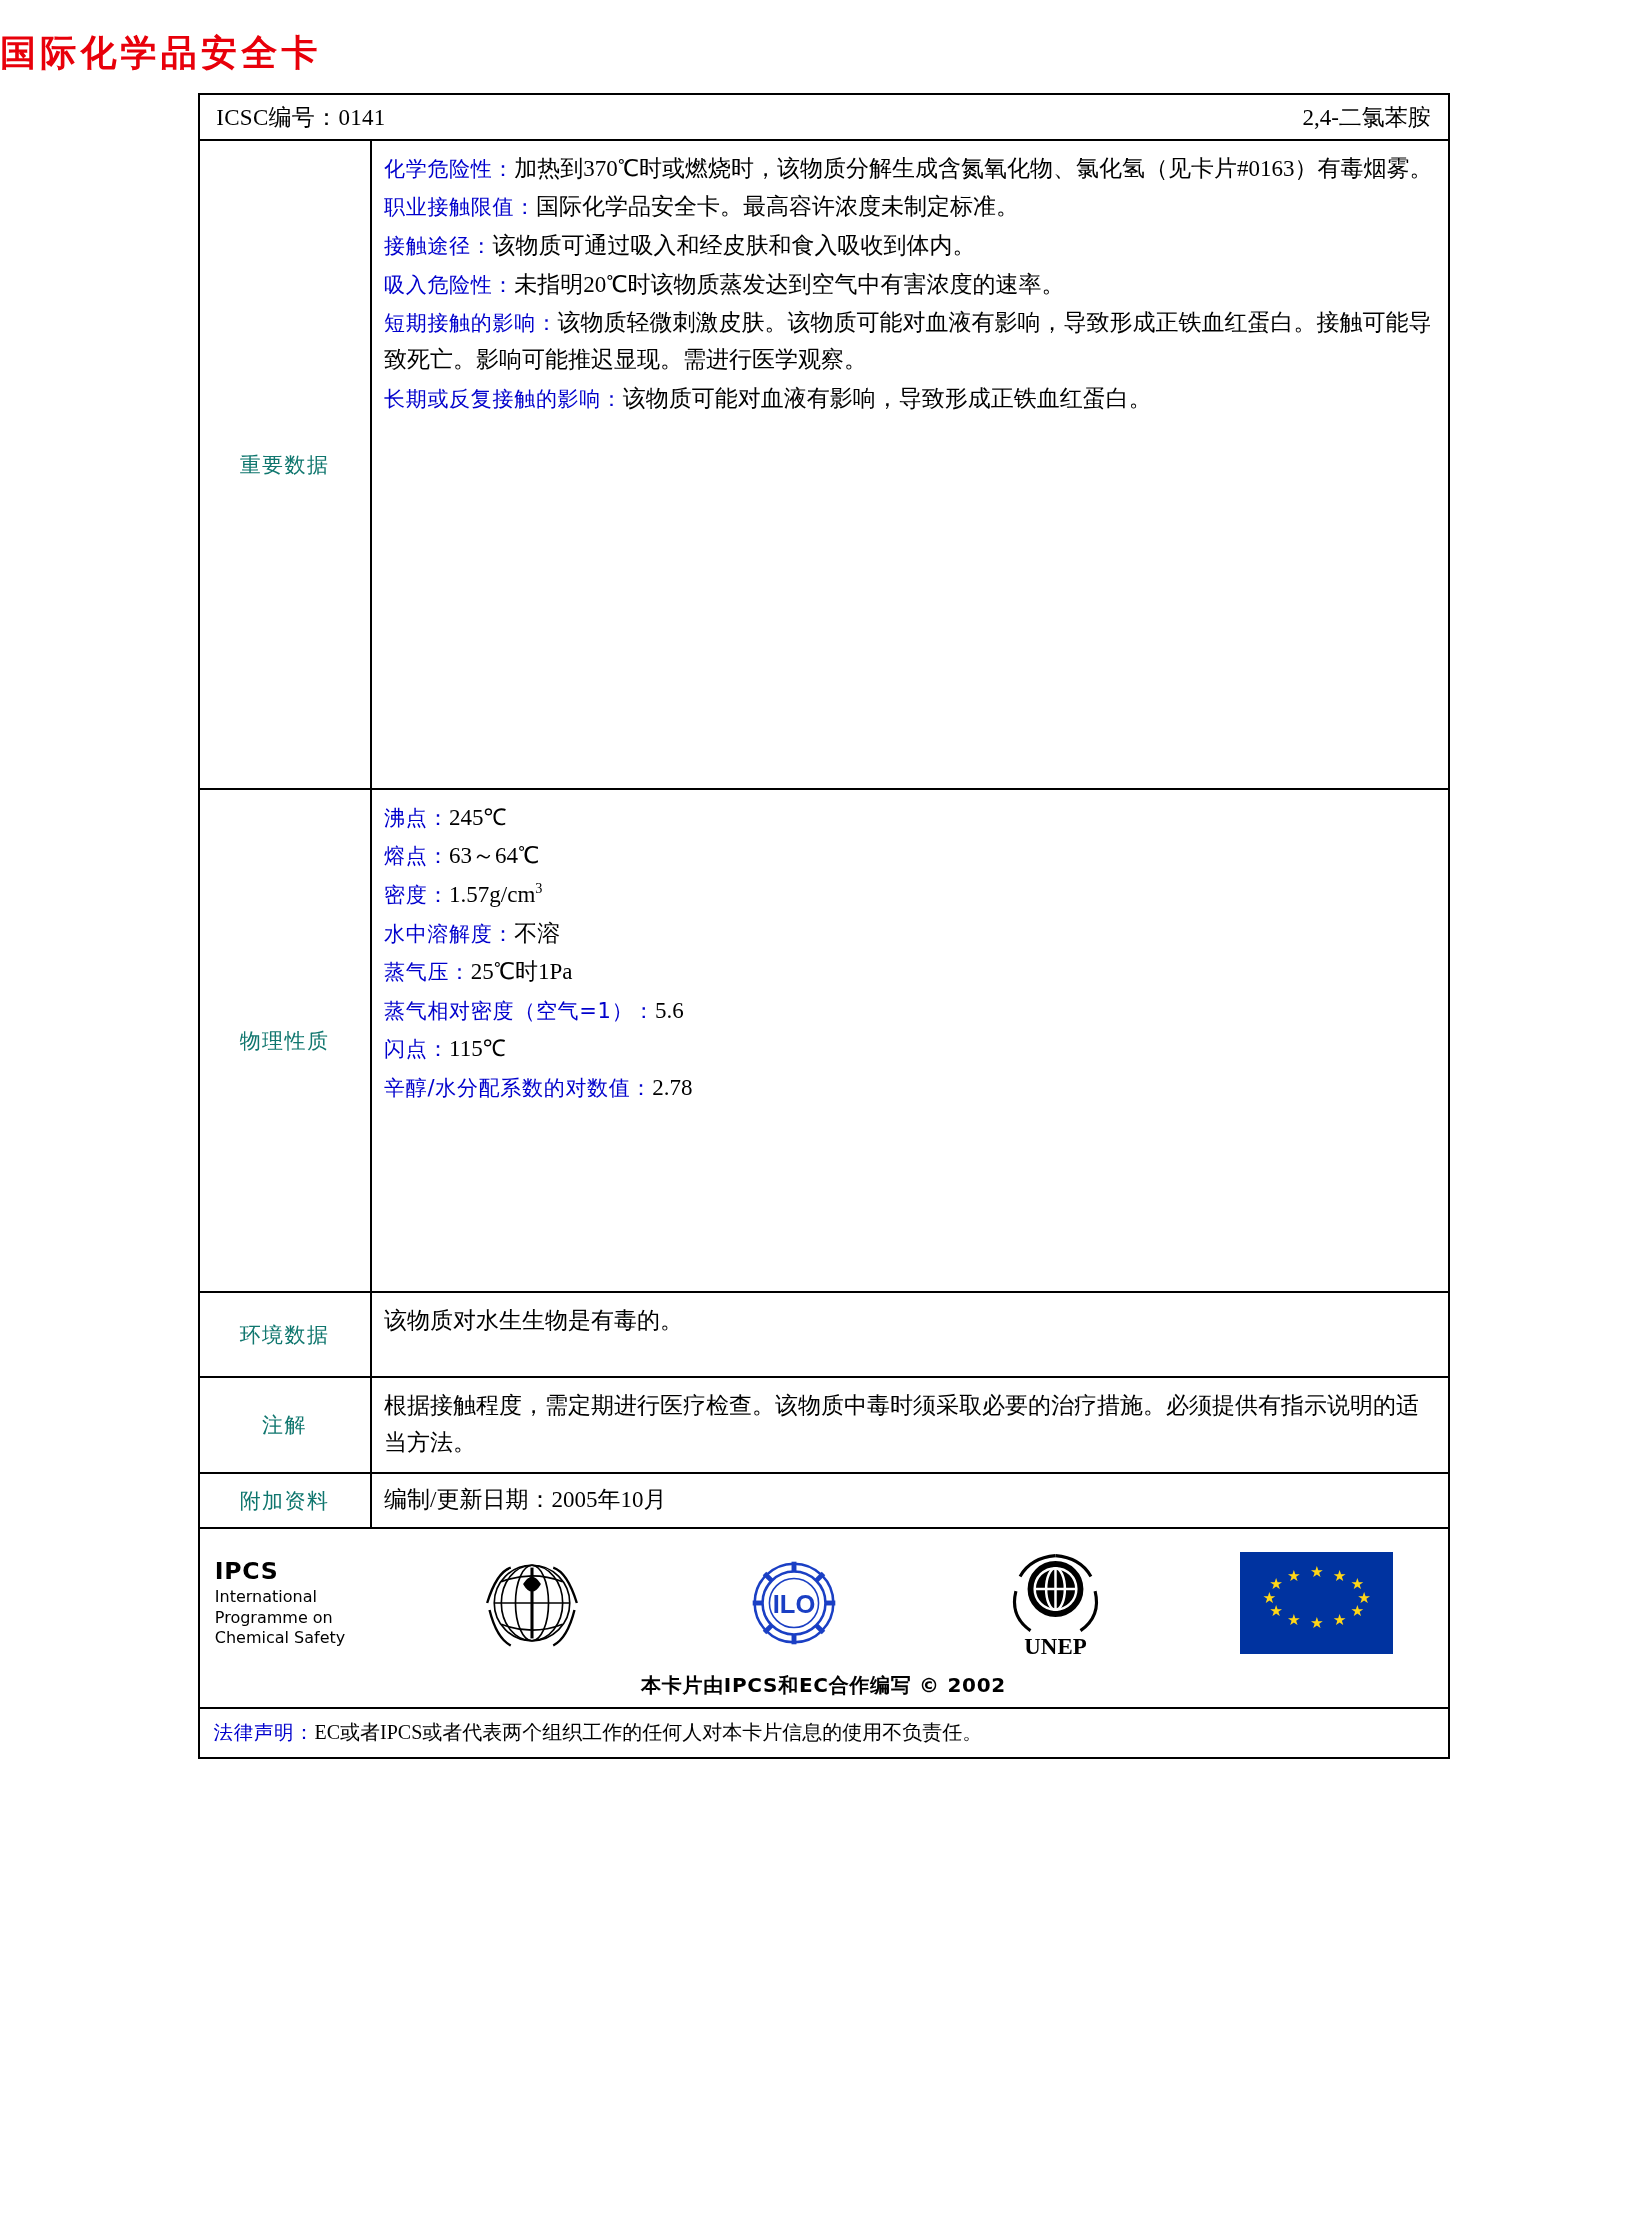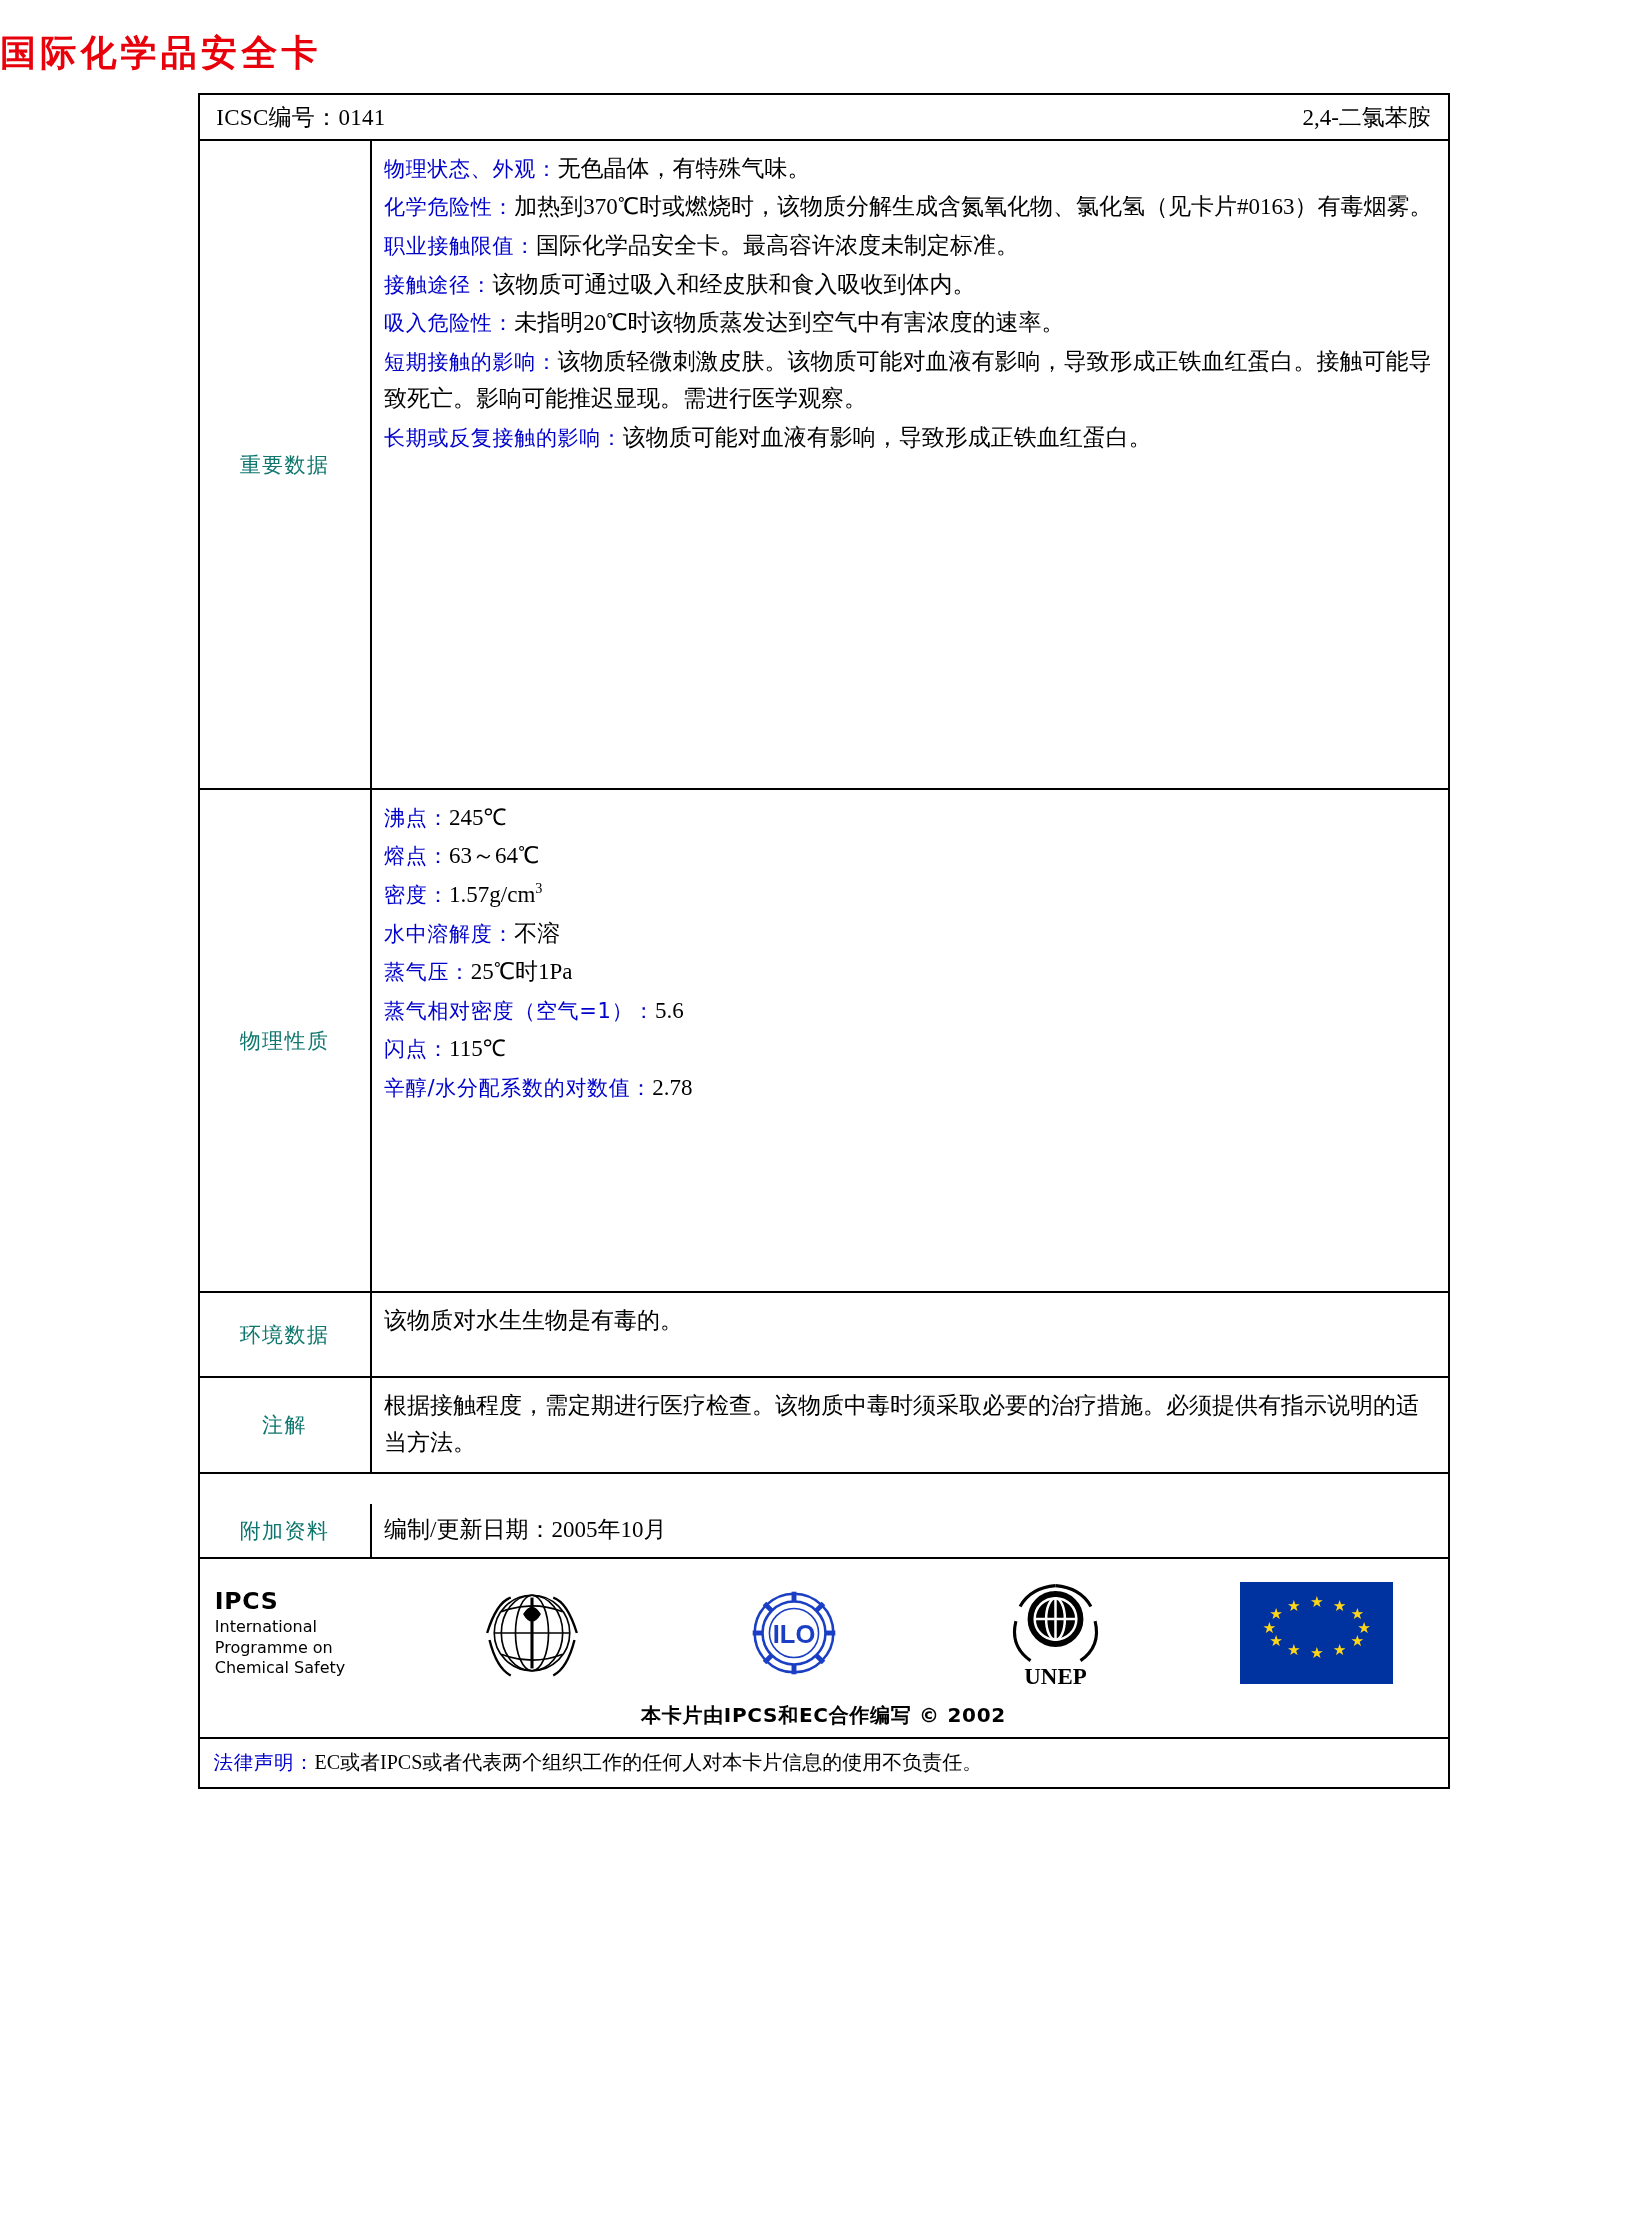--- a/index.html
+++ b/index.html
@@ -105,21 +105,21 @@
     font-family: "Liberation Serif", serif;
     font-size: 23px;
     line-height: 1.62;
   }
   .row-important .content { min-height: 647px; }
   .row-physical .content { min-height: 501px; }
   .row-env .content { min-height: 83px; }
   .row-env .lbl { }
   .row-notes .content { min-height: 42px; }
   .row-extra .lbl, .row-extra .content { }
-  .row-extra { height: 55px; margin-top: 30px; }
+  .row-extra { height: 55px; }
   .row-extra .content { padding-top: 7px; border-radius: 14px; }
 
   sup { font-size: 0.62em; vertical-align: super; }
 
   
   .logos {
     border-bottom: 2.1px solid #000000;
     padding: 0;
   }
   .logos-inner {
@@ -194,23 +194,20 @@
     <div class="hdr">
       <div class="hdr-left">
         <span>ICSC编号：</span><span>0141</span>
       </div>
       <div class="hdr-right">2,4-二氯苯胺</div>
     </div>
 
     <div class="row row-important">
       <div class="lbl">重要数据</div>
       <div class="content">
-        <p>
-          <span class="key">物理状态、外观：</span><span class="val">无色晶体，有特殊气味。</span>
-        </p>
         <p>
           <span class="key">化学危险性：</span><span class="val">加热到370℃时或燃烧时，该物质分解生成含氮氧化物、氯化氢（见卡片#0163）有毒烟雾。</span>
         </p>
         <p>
           <span class="key">职业接触限值：</span><span class="val">国际化学品安全卡。最高容许浓度未制定标准。</span>
         </p>
         <p>
           <span class="key">接触途径：</span><span class="val">该物质可通过吸入和经皮肤和食入吸收到体内。</span>
         </p>
         <p>

